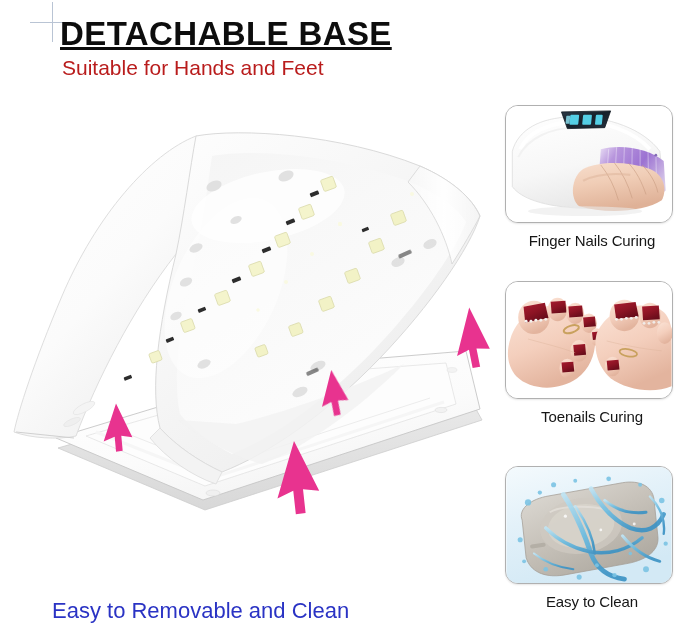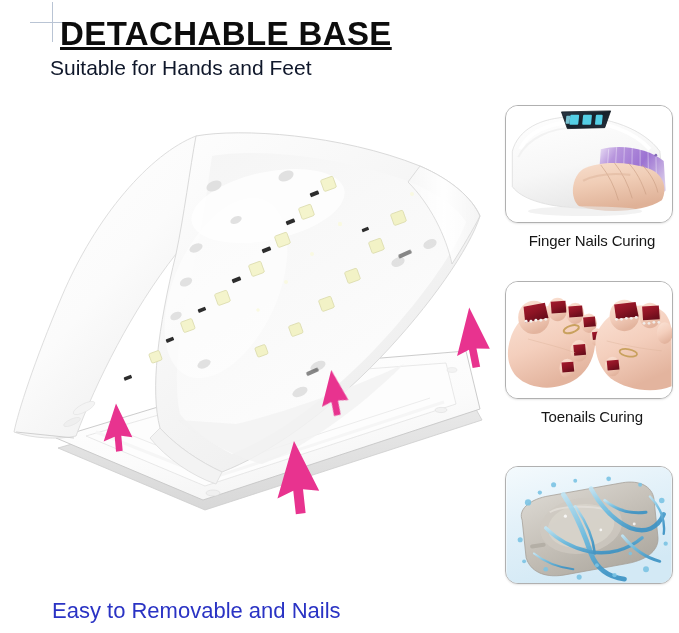--- a/index.html
+++ b/index.html
@@ -17,22 +17,22 @@
   #crosshair .h { position:absolute; left:0; top:20px; width:46px; height:1px; background:#b9c4d4; }
   #crosshair .v { position:absolute; left:22px; top:0; width:1px; height:40px; background:#b9c4d4; }
 
   
   #title {
     position:absolute; left:60px; top:15px;
     font-size:33px; font-weight:bold; color:#0d0d0d;
     letter-spacing:0.4px; white-space:nowrap;text-decoration:underline;
   }
   #subtitle {
-    position:absolute; left:50px; top:56px;
-    font-size:21px; color:#0f172a; white-space:nowrap;text-align:right;
+    position:absolute; left:62px; top:56px;
+    font-size:21px; color:#b91c1c; white-space:nowrap;text-align:right;
   }
   #footer-text {
     position:absolute; left:52px; top:598px;
     font-size:22px; color:#2a33c4; white-space:nowrap;
   }
 
   
   #product { position:absolute; left:0px; top:120px; width:505px; height:400px; }
   #product svg { display:block; width:100%; height:100%; }
 
@@ -246,21 +246,21 @@
         <path d="M 326 252 L 326 290 L 334 283 L 340 296 L 346 293 L 340 280 L 350 277 Z" transform="rotate(14 337 272)"></path>
       </g>
 
       <g>
         <path d="M 462 190 L 462 240 L 472 231 L 480 248 L 487 245 L 479 228 L 492 225 Z" transform="rotate(14 476 218)"></path>
       </g>
     </g>
   </svg>
 </div>
 
-<div id="footer-text">Easy to Removable and Nails</div>
+<div id="footer-text">Easy to Removable and Clean</div>
 
 <div id="panels">
 
   <div class="panel-block" id="block-1">
     <div class="panel-frame">
       <svg viewBox="0 0 168 118" xmlns="http://www.w3.org/2000/svg">
         <defs>
           <linearGradient id="p2skin" x1="0" y1="0" x2="0.4" y2="1">
             <stop offset="0%" stop-color="#fbe3d6"></stop>
             <stop offset="55%" stop-color="#f4cfbd"></stop>
@@ -485,15 +485,16 @@
           <circle cx="126" cy="88" r="1.8"></circle>
         </g>
 
         <g fill="#ffffff" opacity="0.8">
           <circle cx="60" cy="50" r="1.6"></circle>
           <circle cx="96" cy="64" r="1.4"></circle>
           <circle cx="130" cy="58" r="1.5"></circle>
         </g>
       </svg>
     </div>
+    <div class="panel-caption">Easy to Clean</div>
   </div>
 
 </div>
 
 </body></html>

